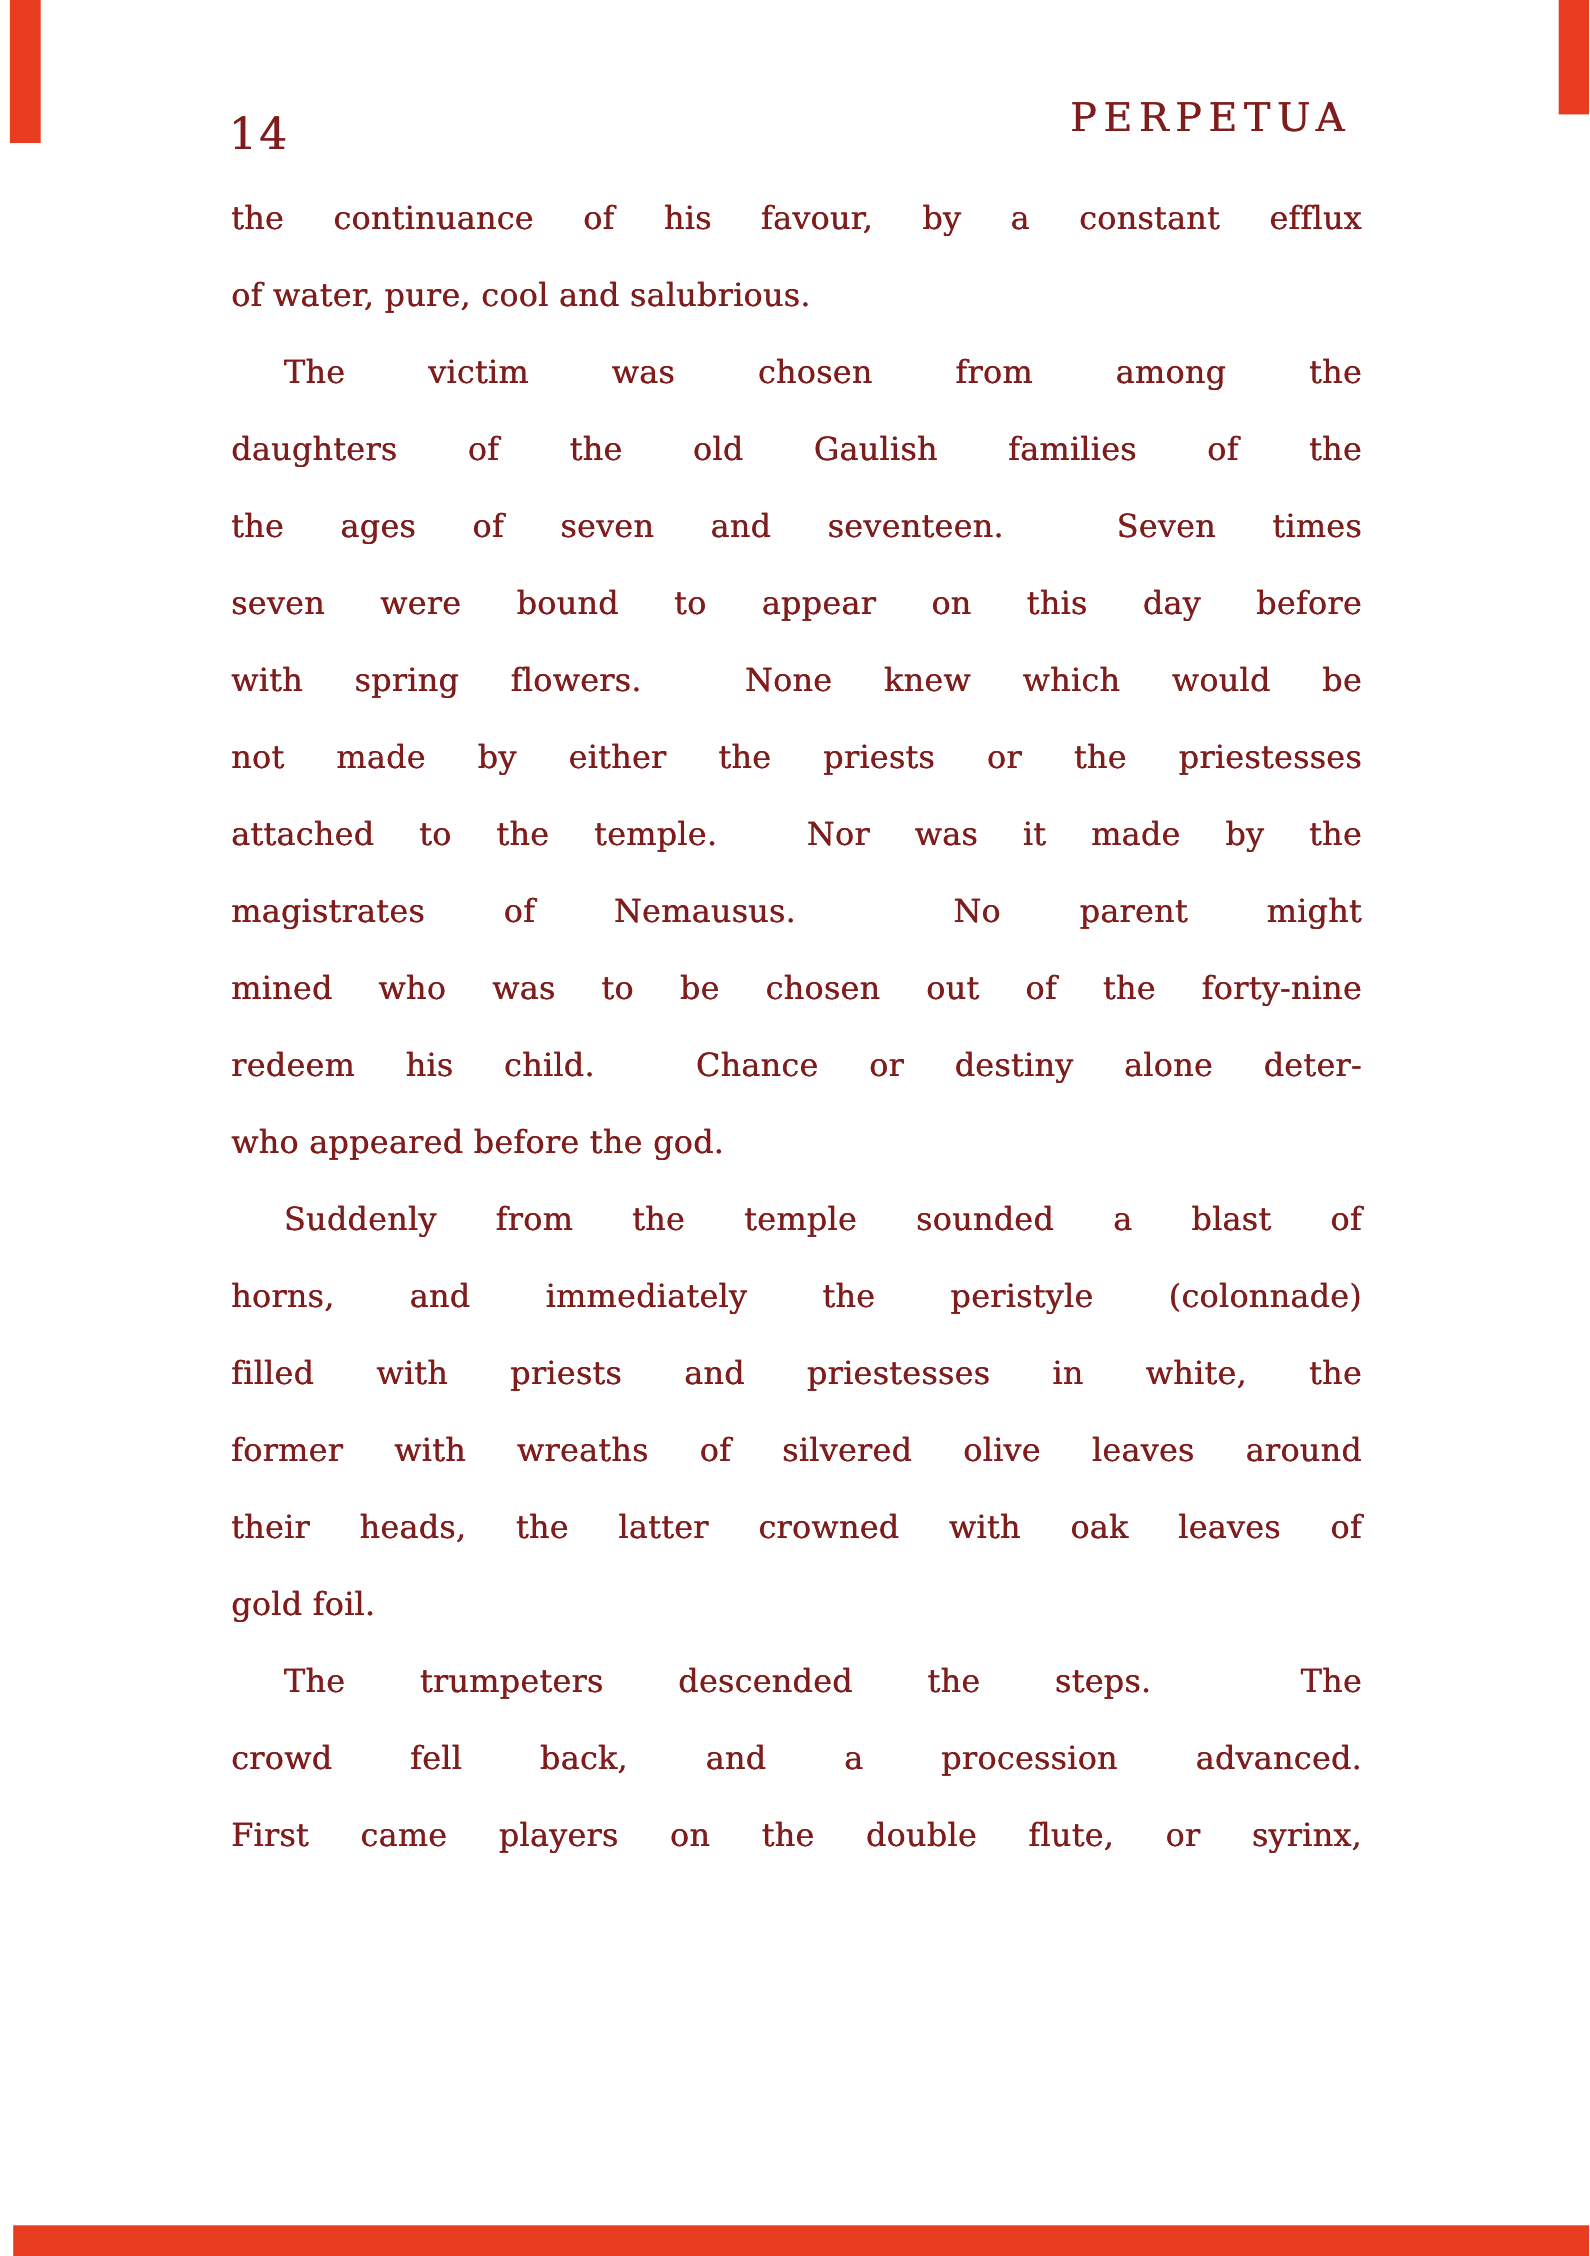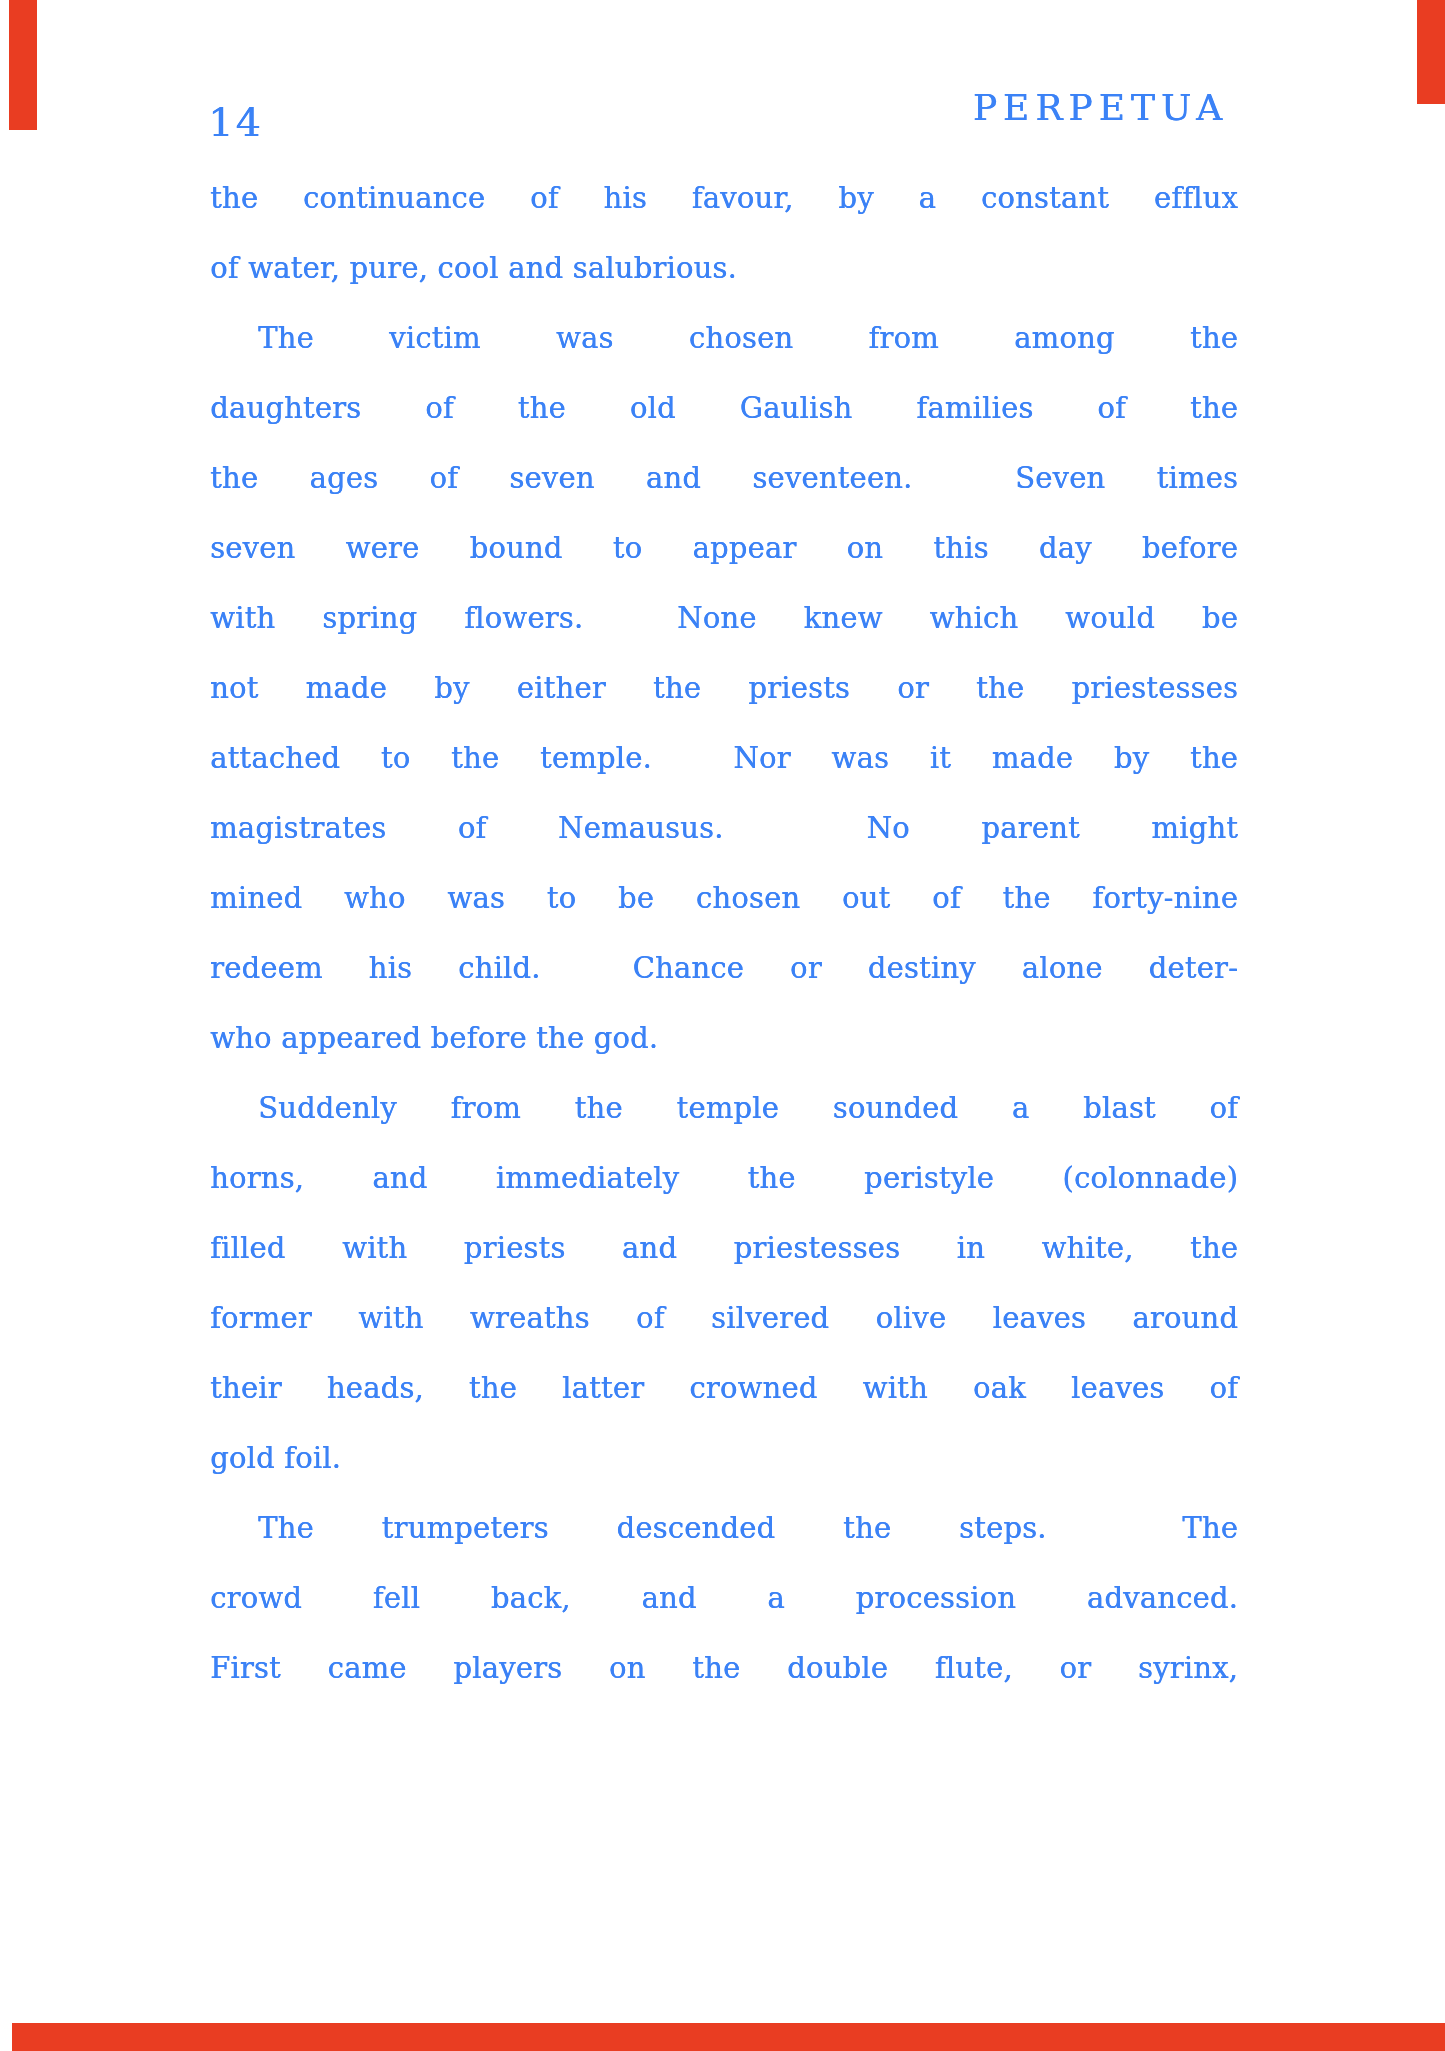--- a/index.html
+++ b/index.html
@@ -7,21 +7,21 @@
     padding: 0;
     background: #ffffff;
   }
   .page {
     position: relative;
     width: 1445px;
     height: 2051px;
     background: #ffffff;
     overflow: hidden;
     font-family: "DejaVu Serif", "Liberation Serif", serif;
-    color: #3b82f6;
+    color: #7f1d1d;
   }
   
   .mark {
     position: absolute;
     background: var(--mark-color, #e93d22);
   }
   .mark-left   { left: 9px;  top: 0;    width: 28px;  height: 130px; }
   .mark-right  { right: 0;   top: 0;    width: 28px;  height: 104px; }
   .mark-bottom { left: 12px; right: 0;  bottom: 0;    height: 28px;  }
 

